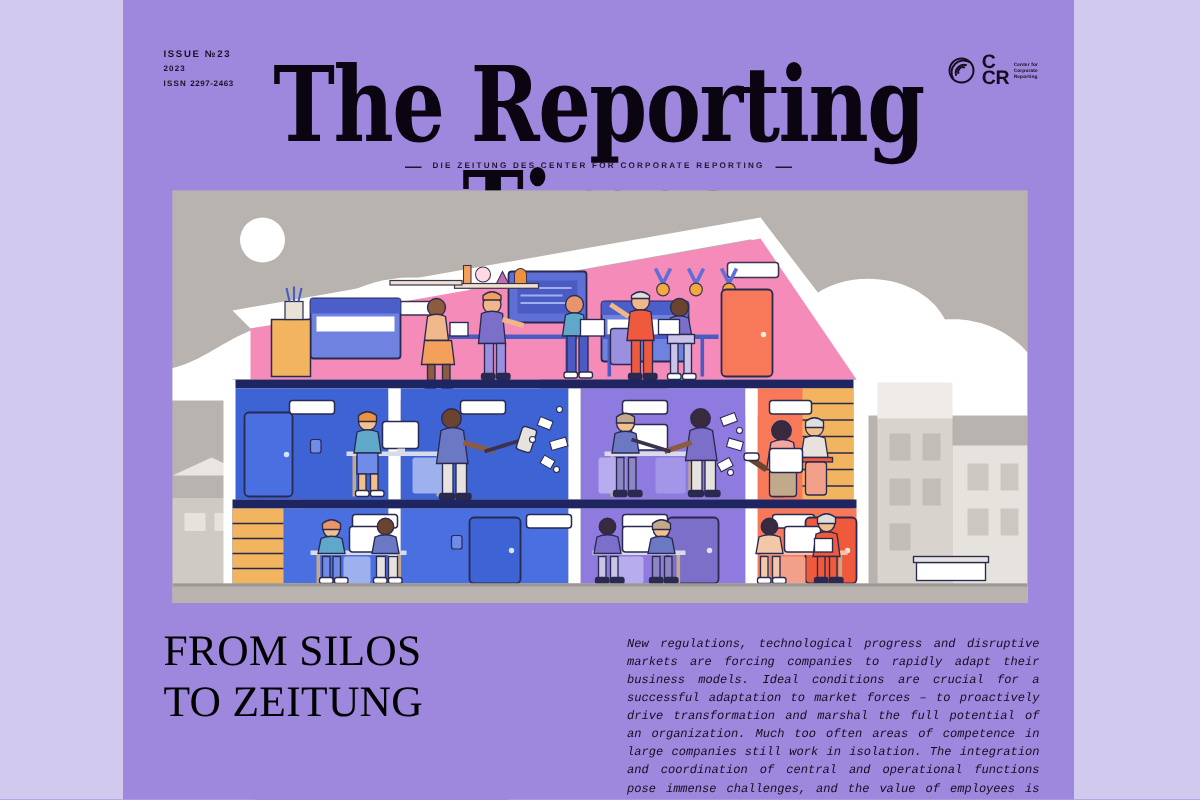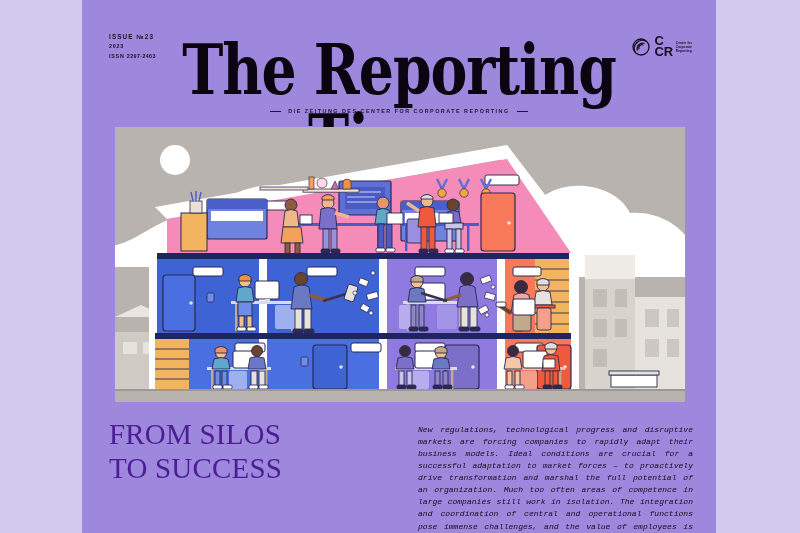--- a/index.html
+++ b/index.html
@@ -71,21 +71,21 @@
   .illu-wrap{
     position:absolute;left:33px;top:127px;width:570px;height:275px;
     background:#b8b3ae;
   }
   .illu{display:block;width:570px;height:275px;}
 
   
   .headline{
     position:absolute;left:27px;top:418px;width:300px;
     font-family:"Liberation Serif",serif;
-    font-size:29px;line-height:1.17;color:#4c1d95;
+    font-size:29px;line-height:1.17;color:#000000;
     letter-spacing:.2px;
   }
   .headline span{display:block;}
 
   
   .bodycopy{
     position:absolute;left:336px;top:424px;width:275px;
     font-family:Liberation Mono, monospace;
     font-style:italic;
     font-size:8.05px;line-height:1.5;
@@ -504,19 +504,19 @@
           <rect x="0" y="262" width="570" height="2" fill="#9d9893"></rect>
 
           <rect x="496" y="248" width="46" height="12" fill="#ffffff" stroke="#2a2a50" stroke-width=".9"></rect>
           <rect x="494" y="244" width="50" height="4" fill="#e6e2dd" stroke="#2a2a50" stroke-width=".9"></rect>
         </g>
       </svg>
     </div>
 
     <div class="headline">
       <span>FROM SILOS</span>
-      <span>TO SUCCESS</span>
+      <span>TO ZEITUNG</span>
     </div>
 
     <div class="bodycopy">New regulations, technological progress and disruptive markets are forcing companies to rapidly adapt their business models. Ideal conditions are crucial for a successful adaptation to market forces – to proactively drive transformation and marshal the full potential of an organization. Much too often areas of competence in large companies still work in isolation. The integration and coordination of central and operational functions pose immense challenges, and the value of employees is frequently underestimated. Key factors for a successful transformation are an overarching objective and an open dialogue culture, shaped by cross-functional collaboration and shared knowledge.</div>
 
   </div>
 </div>
 
 </body></html>

